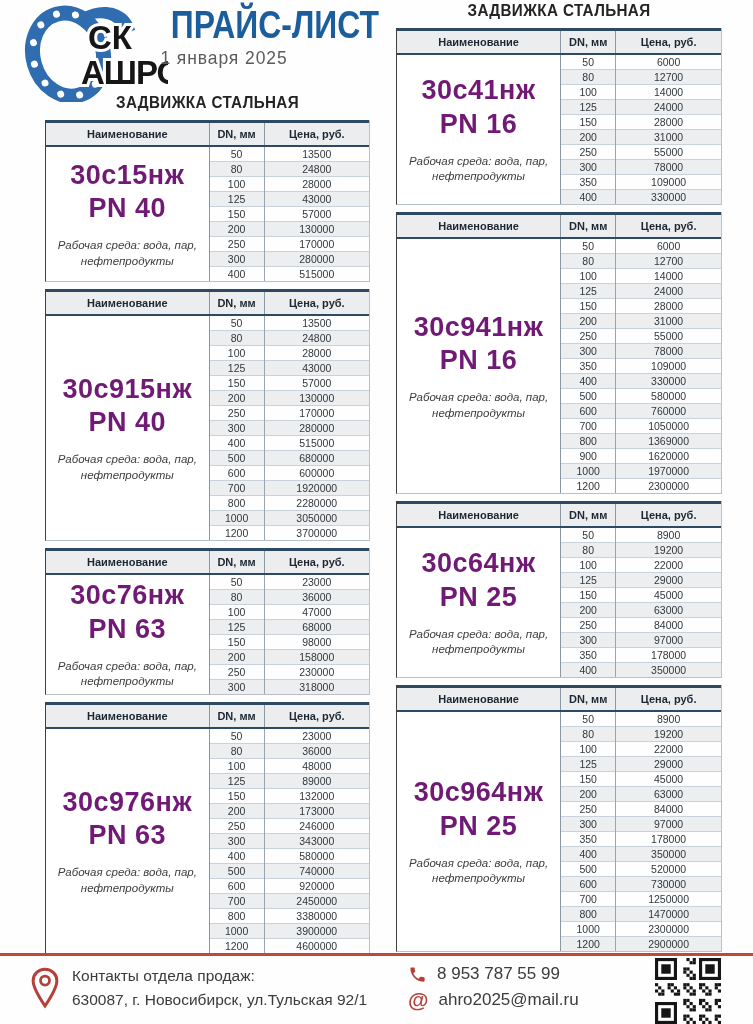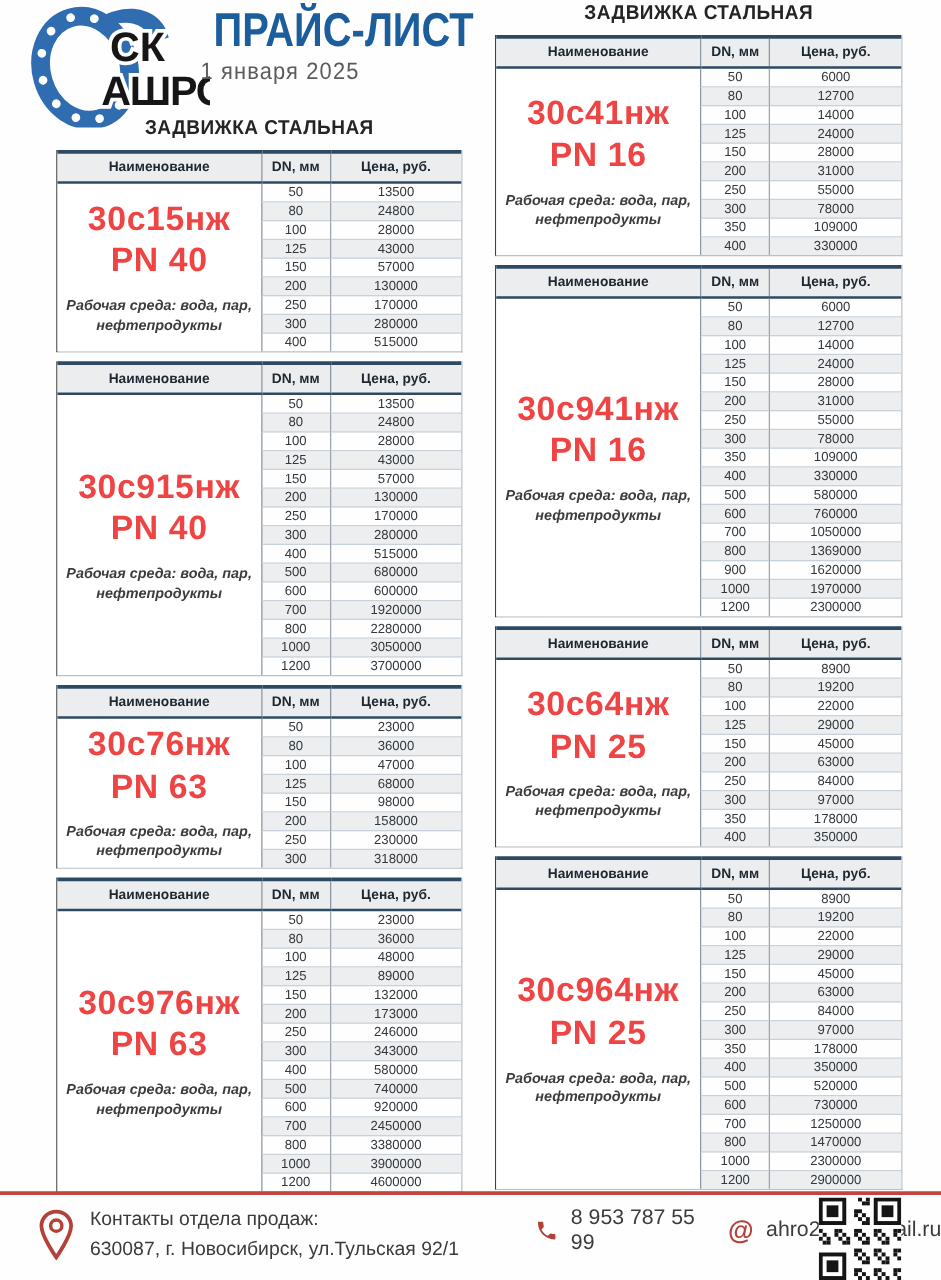--- a/index.html
+++ b/index.html
@@ -39,29 +39,29 @@
   .ptable th.h1, .ptable th.h2 { border-left:1px solid #8b97a2; }
   .ptable td { font-size:10.5px; color:#32373c; }
   .ptable td.dn, .ptable td.price {
     text-align:center; height:14px; padding:0 3px;
     border-top:1px solid #c9d2da;
   }
   .ptable tr.first td.dn, .ptable tr.first td.price { border-top:none; }
   .ptable tr.alt td.dn, .ptable tr.alt td.price { background:#eceeef; }
   .ptable td.dn { border-left:1px solid #8b97a2; border-right:1px solid #9aa5af; }
   .ptable td.info { background:#fff; text-align:center; vertical-align:middle; padding:4px 6px; }
-  .pname { font-size:27px; font-weight:bold; color:#ef4444; letter-spacing:0.5px; line-height:1.25; }
-  .pnote { font-size:11.5px; font-style:italic; font-weight:bold; color:#3c3c3c; margin-top:12px; line-height:1.35; }
+  .pname { font-size:27px; font-weight:bold; color:#701a75; letter-spacing:0.5px; line-height:1.25; }
+  .pnote { font-size:11.5px; font-style:italic; font-weight:normal; color:#3c3c3c; margin-top:12px; line-height:1.35; }
 
   
   .footer-line { position:absolute; left:0; top:953px; width:753px; height:3px; background:#c2463d; }
   footer { position:absolute; left:0; top:960px; width:753px; height:64px; }
   .f-left { position:absolute; left:30px; top:4px; display:flex; gap:12px; align-items:center; }
   .f-text div { font-size:15.5px; color:#3a3a3a; line-height:1.55; }
-  .f-mid { position:absolute; left:428px; top:4px; display:flex; flex-direction:row; gap:5px;justify-content:flex-end; }
+  .f-mid { position:absolute; left:408px; top:4px; display:flex; flex-direction:column; gap:5px;justify-content:flex-end; }
   .f-row { display:flex; align-items:center; gap:10px; font-size:17px; color:#3b3b3b; }
   .at-icon { color:#b5403a; font-size:21px; font-weight:bold; line-height:1; }
   .qr { position:absolute; left:655px; top:-2px; width:66px; height:66px; background:#fff; }
 </style>
 </head>
 <body>
 
 <div class="page">
 
   <div class="logo">

